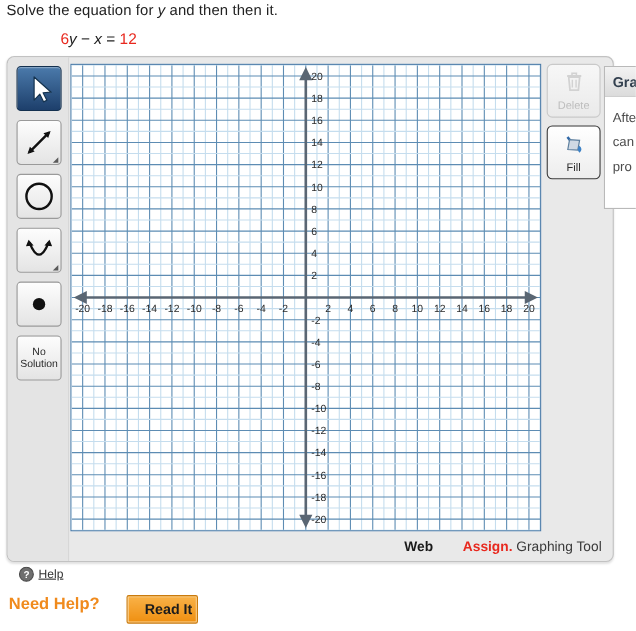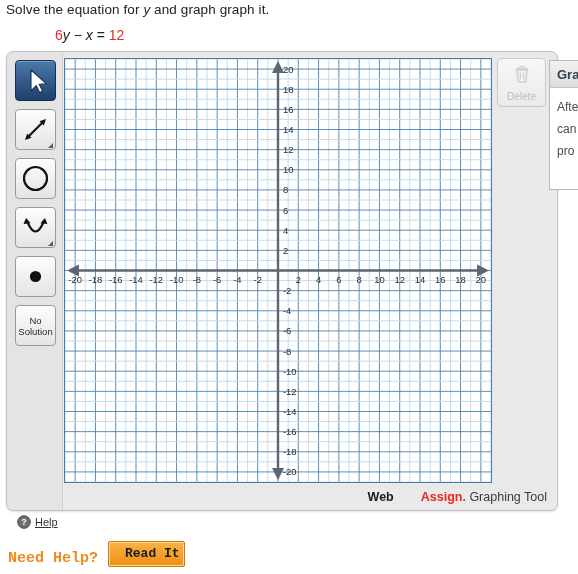--- a/index.html
+++ b/index.html
@@ -151,41 +151,41 @@
   #sp-body{
     padding:8px 0 0 7px;
     font-size:12px;color:#4c4c4c;
     line-height:22px;
     white-space:nowrap;overflow:hidden;
   }
 
   
   #needhelp{
     position:absolute;left:8px;top:541px;
-    display:flex;align-items:flex-end;gap:10px;font-family:Liberation Mono, monospace;
+    display:flex;align-items:flex-start;gap:24px;
   }
   #nh-label{
     font-weight:bold;font-size:15px;color:#f08a1c;
   }
   .obtn{
     display:inline-block;
     background:linear-gradient(#f9b248,#ef8f10);
     border:1px solid #c97a0c;
     border-radius:2px;
     padding:4px 4px 5px 16px;
     font-weight:bold;font-size:13px;
     color:#1c1c1c;
     box-shadow:inset 0 0 0 1px #fcd79a;
     cursor:pointer;
   }
 </style>
 </head>
 <body>
 
-<div id="prompt"><span>Solve the equation for </span><span class="it">y</span><span> and graph graph it.</span></div>
+<div id="prompt"><span>Solve the equation for </span><span class="it">y</span><span> and then then it.</span></div>
 
 <div id="equation"><span class="num">6</span><span class="var">y</span>&nbsp;<span class="op">−</span>&nbsp;<span class="var">x</span>&nbsp;<span class="op">=</span>&nbsp;<span class="num">12</span></div>
 
 <div id="tool">
 
   <div id="left-tb">
 
     <div class="tbtn sel" style="top:8px">
       <svg width="39" height="39" viewBox="0 0 39 39">
         <path d="M15 9 L15 30 L20.2 24.6 L23.6 31.6 L26.6 30.1 L23.2 23.3 L30.5 22.8 Z" fill="#ffffff" stroke="#15334f" stroke-width="1.1" stroke-linejoin="round"></path>
@@ -384,20 +384,32 @@
           <path d="M6 6 L16 6 L14.8 18 L7.2 18 Z" fill="none" stroke="#d2d2d2" stroke-width="1.6"></path>
           <line x1="4.6" y1="5" x2="17.4" y2="5" stroke="#d2d2d2" stroke-width="1.8"></line>
           <rect x="9" y="2.6" width="4" height="2.2" fill="none" stroke="#d2d2d2" stroke-width="1.4"></rect>
           <line x1="9.3" y1="8.5" x2="9.3" y2="15.6" stroke="#d2d2d2" stroke-width="1.3"></line>
           <line x1="12.7" y1="8.5" x2="12.7" y2="15.6" stroke="#d2d2d2" stroke-width="1.3"></line>
         </svg>
       </span>
       <span class="cap">Delete</span>
     </div>
 
+    <div class="rbtn on">
+      <span class="ic">
+        <svg width="24" height="24" viewBox="0 0 24 24">
+          <g transform="rotate(-38 12 12)">
+            <rect x="10.6" y="2.4" width="2.3" height="6" fill="#2f68a8"></rect>
+            <path d="M5 11.5 L11.8 5.4 L18.6 11.5 L11.8 17.6 Z" fill="#cfd9e4" stroke="#5d7f9e" stroke-width="1.1"></path>
+          </g>
+          <path d="M16.8 12.4 c2.4 2.2 2.4 4.4 0 6.4 c-2.1 -2.1 -2.1 -4.3 0 -6.4 z" fill="#3d82c6"></path>
+        </svg>
+      </span>
+      <span class="cap">Fill</span>
+    </div>
   </div>
 
   <div id="brand"><span class="w">Web</span><span class="a">Assign.</span>
     <span class="g">Graphing Tool</span></div>
 </div>
 
 <div id="sidepanel">
   <div id="sp-head">Grap</div>
   <div id="sp-body">
     <div>Afte</div>

